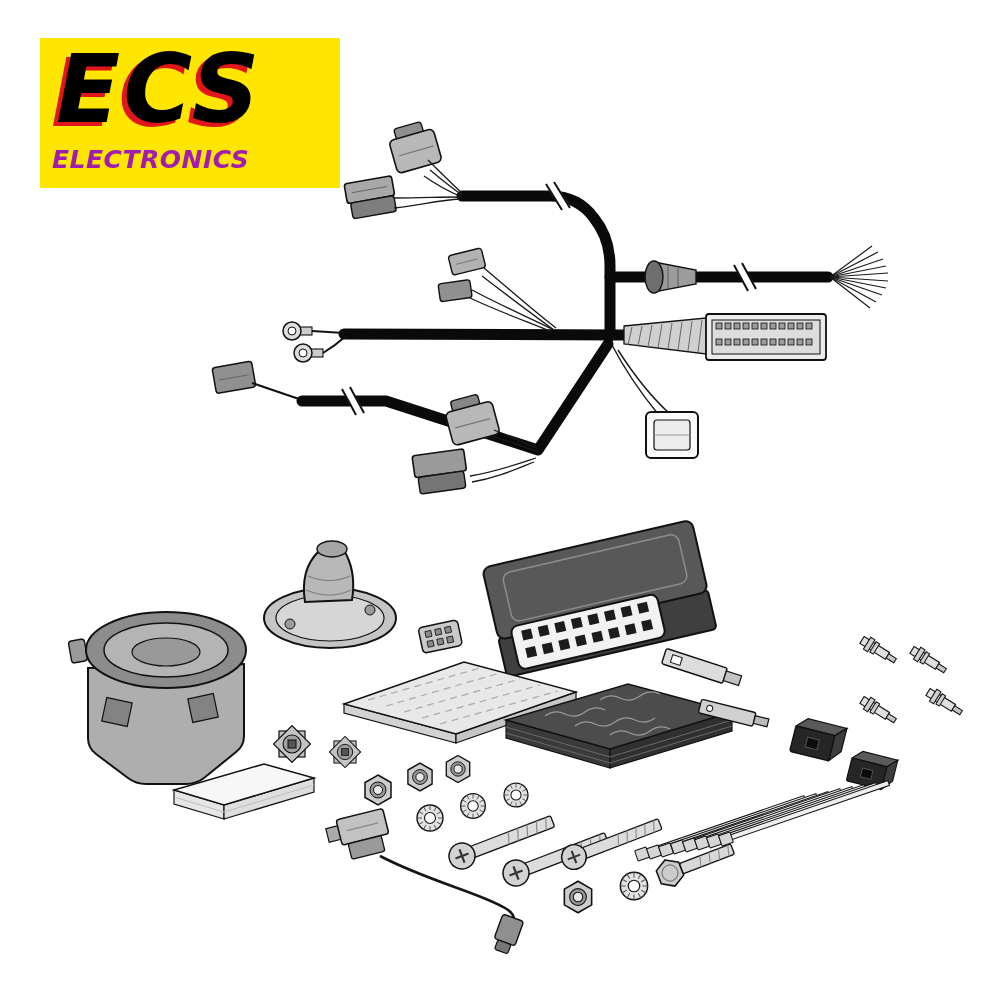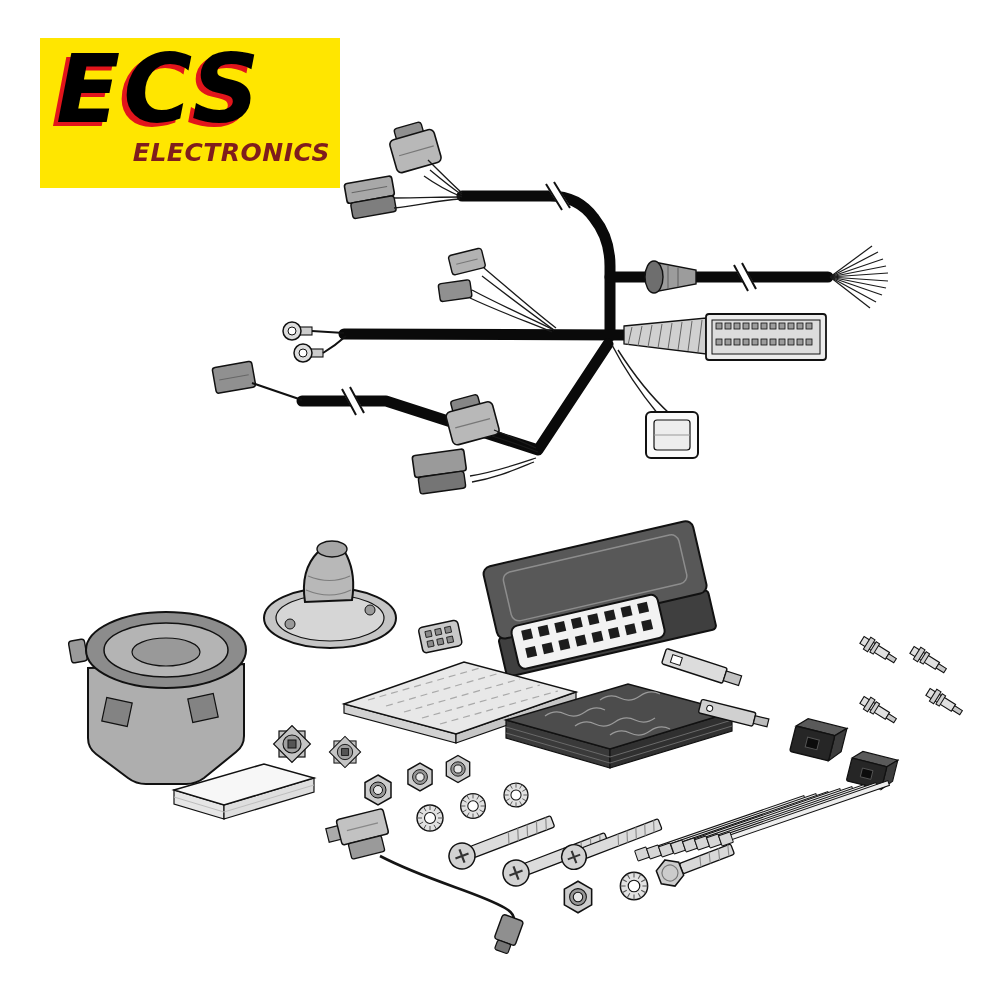--- a/index.html
+++ b/index.html
@@ -4,22 +4,22 @@
 <style>
   html,body{margin:0;padding:0;background:#fff;}
   .canvas{position:relative;width:1000px;height:1000px;background:#fff;overflow:hidden;
           font-family:"DejaVu Sans","Liberation Sans",sans-serif;}
   .logo{position:absolute;left:40px;top:38px;width:300px;height:150px;
         background:var(--logo-yellow,#ffe600);z-index:2;box-sizing:border-box;
         padding:4px 10px 8px 12px;display:flex;flex-direction:column;}
   .logo-brand{font-style:italic;font-weight:bold;font-size:94px;line-height:1.02;color:#000;
               letter-spacing:3px;text-shadow:-5px 4px 0 var(--logo-red,#e2151b);
               transform:translateX(4px);}
-  .logo-sub{font-style:italic;font-weight:bold;font-size:25px;letter-spacing:0.5px;color:#7f1d1d;
-            margin-top:0;text-align:right;}
+  .logo-sub{font-style:italic;font-weight:bold;font-size:25px;letter-spacing:0.5px;color:#a21caf;
+            margin-top:7px;}
   .art{position:absolute;left:0;top:0;z-index:1;}
 </style>
 </head>
 <body>
 
 <div class="canvas">
 
   <div class="logo">
     <div class="logo-brand">ECS</div>
     <div class="logo-sub">ELECTRONICS</div>

